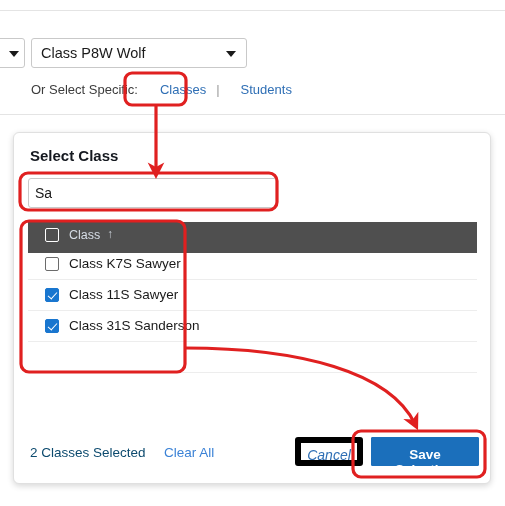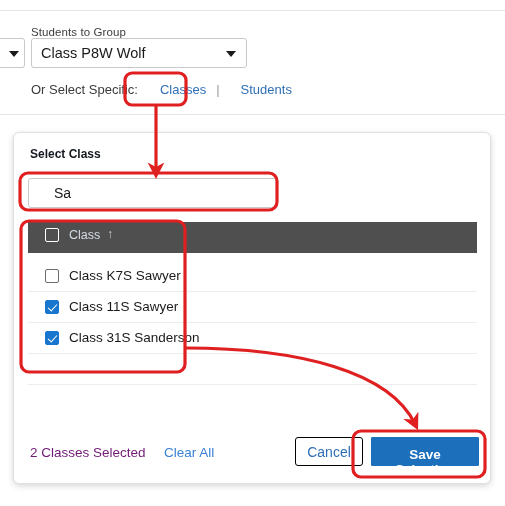--- a/index.html
+++ b/index.html
@@ -128,39 +128,39 @@
     border: 1px solid #e0e0e0;
     border-radius: 6px;
     box-sizing: border-box;
     box-shadow: 0 2px 6px rgba(0,0,0,.16);
   }
 
   .card-title {
     position: absolute;
     left: 16px;
     top: 14px;
-    font-size: 12px;
+    font-size: 15px;
     font-weight: bold;
     color: #14181f;
   }
 
   .search-input {
     position: absolute;
     left: 14px;
     top: 45px;
     width: 249px;
     height: 30px;
     border: 1px solid #c9c9c9;
     border-radius: 3px;
     background: #fff;
     box-sizing: border-box;
     font-family: "Liberation Sans", sans-serif;
     font-size: 14px;
     color: #1a1a1a;
-    padding: 0 25px;
+    padding: 0 6px;
     outline: none;
   }
 
   .list-head {
     position: absolute;
     left: 14px;
     top: 89px;
     width: 449px;
     height: 31px;
     background: #4f4f4f;
@@ -212,21 +212,20 @@
     border: solid #fff;
     border-width: 0 1.8px 1.8px 0;
     transform: rotate(42deg);
   }
 
   .rows {
     position: absolute;
     left: 14px;
     top: 116px;
     width: 449px;
-    margin-top: 12px;
   }
   .row {
     position: relative;
     height: 30px;
     border-bottom: 1px solid #ededed;
   }
   .row .rcb {
     position: absolute;
     left: 17px;
     top: 8px;
@@ -239,44 +238,45 @@
     color: #1a1a1a;
     white-space: nowrap;
   }
 
   
   .foot-count {
     position: absolute;
     left: 16px;
     top: 312px;
     font-size: 13.5px;
-    color: #701a75;
+    color: #0c4a6e;
   }
   .foot-clear {
     position: absolute;
     left: 150px;
     top: 312px;
     font-size: 13.5px;
     color: #3b82d6;
     cursor: pointer;
   }
   .btn-cancel {
     position: absolute;
     left: 281px;
     top: 304px;
     width: 68px;
     height: 29px;
-    border: 1px solid #000000;
+    border: 6px solid #000000;
     border-radius: 3px;
     background: #fff;
     color: #2f6fb5;
     font-family: "Liberation Sans", sans-serif;
     font-size: 14px;
     cursor: pointer;
     padding: 4px;
+    font-style: italic;
   }
   .btn-save {
     position: absolute;
     left: 357px;
     top: 304px;
     width: 108px;
     height: 29px;
     border: 1px solid #1b6fbb;
     border-radius: 1px;
     background: #1b6fbb;
@@ -302,21 +302,20 @@
 <body>
 
 <div id="page">
 
   <div class="top-rule"></div>
 
   <div class="left-partial-select">
     <span class="caret"></span>
   </div>
 
-  <div class="field-label">Students to Group</div>
 
   <div class="select-box">
     <span class="sel-value">Class P8W Wolf</span>
     <span class="caret"></span>
   </div>
 
   <div class="or-line">
     <span>Or Select Specific:</span><span class="lnk">Classes</span><span class="sep">|</span><span class="lnk" style="margin-left:16px">Students</span>
   </div>
 

